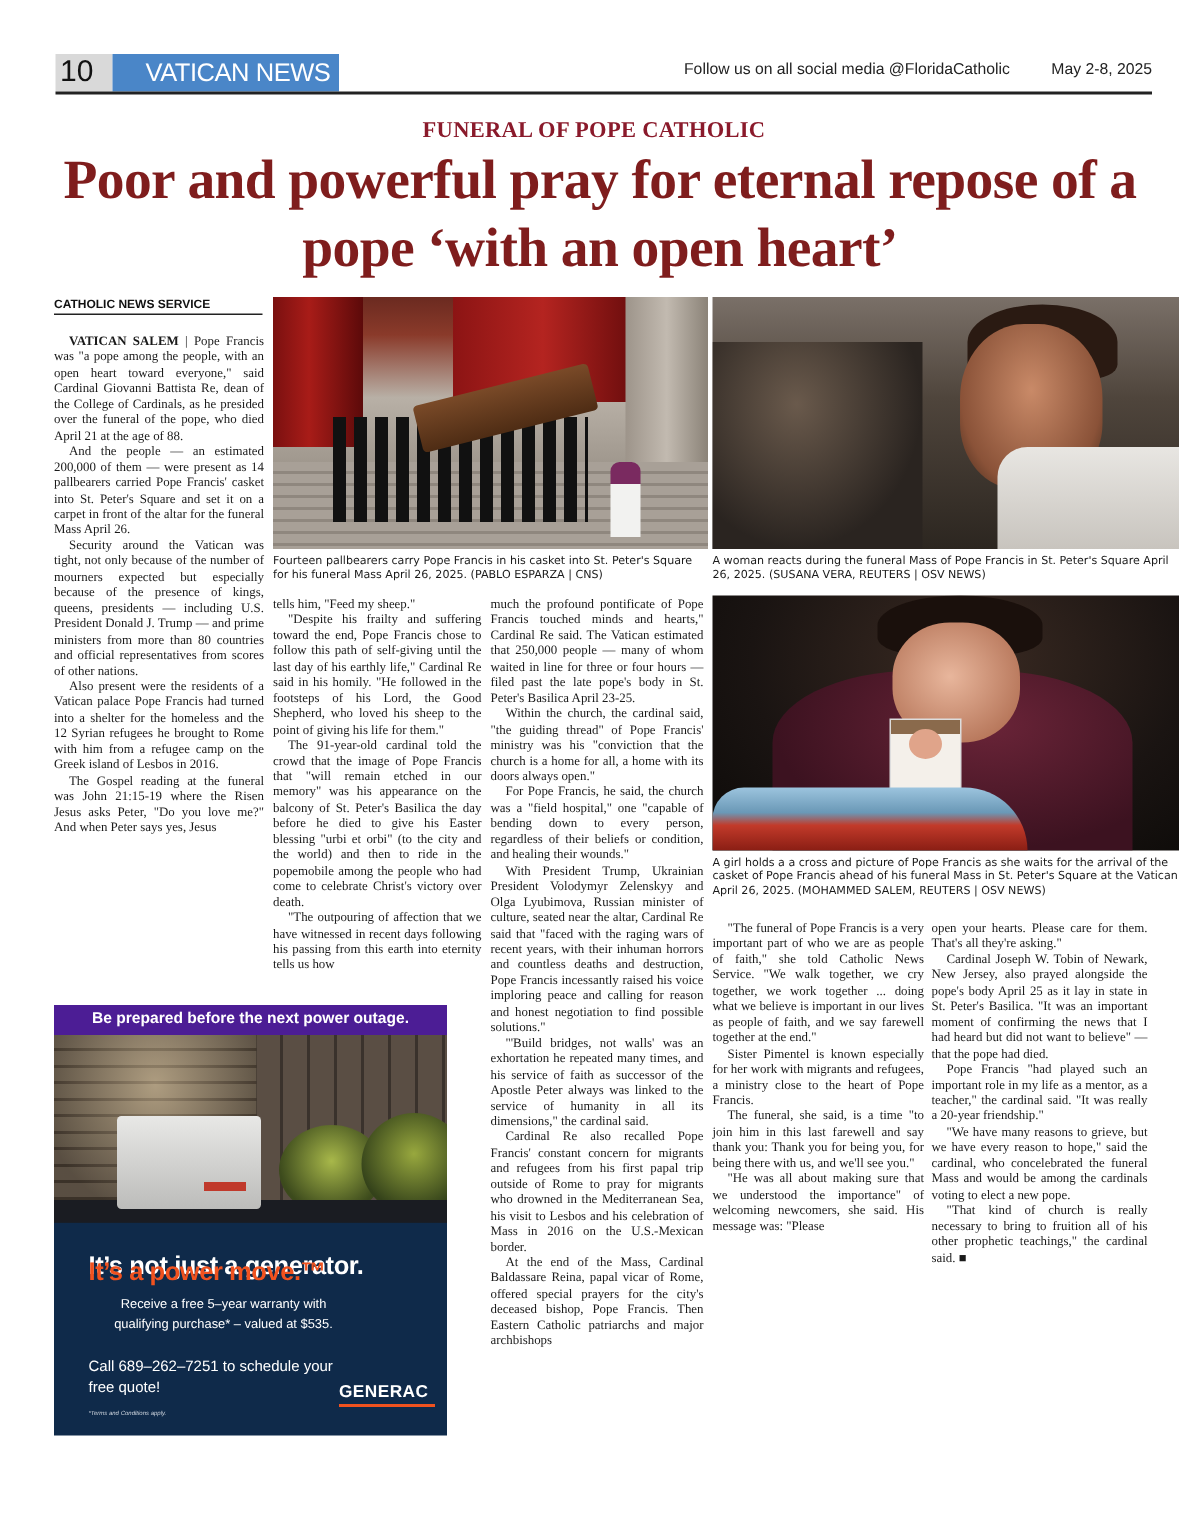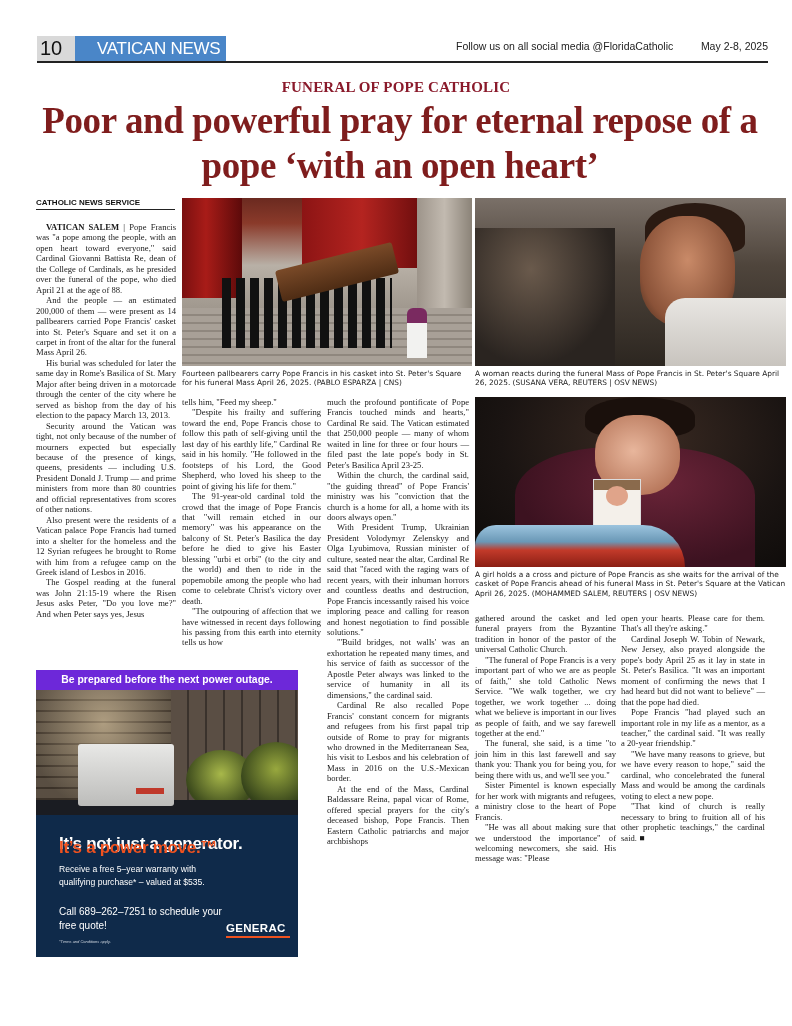--- a/index.html
+++ b/index.html
@@ -56,36 +56,36 @@
         background: radial-gradient(ellipse at 55% 25%, #3a2a22 0%, #1a1412 60%, #0c0a08 100%); }
   .p3 .coat { position:absolute; left:40px; top:50px; width:240px; height:120px; background: radial-gradient(ellipse at 60% 30%, #6a2438, #3c1220 70%); border-radius: 40% 40% 0 0; }
   .p3 .face { position:absolute; left:120px; top:18px; width:85px; height:80px; border-radius: 45%; background: radial-gradient(ellipse at 45% 45%, #e8b69c, #b8785c 75%); }
   .p3 .hairg { position:absolute; left:110px; top:0px; width:110px; height:40px; border-radius: 50% 50% 30% 30%; background:#1a100c; }
   .p3 .card { position:absolute; left:118px; top:82px; width:48px; height:70px; background: linear-gradient(180deg,#8a6a4c 0 14%, #f4f0ea 14% 100%); border:1px solid #ddd; }
   .p3 .card .pope-face { position:absolute; left:12px; top:6px; width:22px; height:20px; border-radius:50%; background:#e0a48a; }
   .p3 .railing { position:absolute; left:0; top:128px; width:210px; height:42px; background: linear-gradient(180deg,#9cc4de,#6a98b6 40%,#c23a2a 60%,#8a1e14); border-radius: 30px 60px 0 0; }
 
   
   .ad { position: absolute; left: 36px; top: 670px; width: 262px; height: 287px; background: #0f2a4a; overflow: hidden; }
-  .ad-banner { position:absolute; left:0; top:0; width:262px; height:20px; background:#6d28d9; color:#fff;
+  .ad-banner { position:absolute; left:0; top:0; width:262px; height:20px; background:#4c1d95; color:#fff;
                font-family:"Liberation Sans", sans-serif; font-weight:bold; font-size:10.4px; line-height:20px; text-align:center; }
   .ad-photo { position:absolute; left:0; top:20px; width:262px; height:125px; background: linear-gradient(180deg,#2c2620,#1c1814); }
   .ad-photo .wall { position:absolute; left:0; top:0; width:135px; height:110px;
                     background: repeating-linear-gradient(180deg, #8a7a66 0 9px, #5a4c3e 9px 11px), #7a6a56; opacity:0.9; }
   .ad-photo .wall-glow { position:absolute; left:0; top:0; width:135px; height:110px; background: radial-gradient(ellipse at 50% 30%, rgba(230,210,170,0.45), rgba(0,0,0,0.3) 80%); }
   .ad-photo .siding { position:absolute; left:135px; top:0; width:127px; height:110px; background: repeating-linear-gradient(90deg,#5a4e44 0 16px,#3a322c 16px 18px); }
   .ad-photo .gen { position:absolute; left:42px; top:54px; width:96px; height:62px; background: linear-gradient(180deg,#e8e8e6,#bcbcba); border-radius:3px; }
   .ad-photo .gen-logo { position:absolute; left:100px; top:98px; width:28px; height:6px; background:#c0392b; }
   .ad-photo .bush1 { position:absolute; left:150px; top:60px; width:70px; height:60px; border-radius:50%; background: radial-gradient(circle at 50% 40%, #a8b84a, #3c4a1c 70%); }
   .ad-photo .bush2 { position:absolute; left:205px; top:52px; width:70px; height:68px; border-radius:50%; background: radial-gradient(circle at 50% 40%, #98a83e, #34421a 70%); }
   .ad-photo .ground { position:absolute; left:0; top:110px; width:262px; height:15px; background:#1a1c22; }
 
   .ad-h1 { position:absolute; left:23px; top:164px; font-family:"Liberation Sans", sans-serif; font-weight:bold; font-size:17px; color:#fff; letter-spacing:-0.3px; }
   .ad-h2 { position:absolute; left:23px; top:168px; font-family:"Liberation Sans", sans-serif; font-weight:bold; font-size:17px; color:#f0521f; letter-spacing:-0.3px; }
-  .ad-body { position:absolute; left:23px; top:193px; width:160px; font-family:"Liberation Sans", sans-serif; font-size:8.6px; line-height:13px; color:#fff; }
+  .ad-body { position:absolute; left:33px; top:193px; width:160px; font-family:"Liberation Sans", sans-serif; font-size:8.6px; line-height:13px; color:#fff;text-align:center; }
   .ad-cta { position:absolute; left:23px; top:235px; width:170px; font-family:"Liberation Sans", sans-serif; font-size:10px; line-height:14px; color:#fff; }
   .ad-terms { position:absolute; left:23px; top:269px; font-family:"Liberation Sans", sans-serif; font-size:4px; color:#cfd6df; font-style:italic; }
   .ad-logo { position:absolute; left:190px; top:252px; font-family:"Liberation Sans", sans-serif; font-weight:bold; font-size:11.5px; color:#fff; letter-spacing:0.3px; }
   .ad-logo-bar { position:absolute; left:190px; top:266px; width:64px; height:2px; background:#f0521f; }
 </style>
 </head>
 <body>
 
 <div class="folio">10</div>
 <div class="section-band">VATICAN NEWS</div>
@@ -94,21 +94,20 @@
 <div class="header-rule"></div>
 
 <div class="kicker">FUNERAL OF POPE CATHOLIC</div>
 <h1 class="headline">Poor and powerful pray for eternal repose of a pope ‘with an open heart’</h1>
 
 <div class="byline">CATHOLIC NEWS SERVICE</div>
 
 <div class="col" style="left:36px; top:222px; width:140px;">
   <p><span class="dateline">VATICAN SALEM</span><span> | Pope Francis was "a pope among the people, with an open heart toward everyone," said Cardinal Giovanni Battista Re, dean of the College of Cardinals, as he presided over the funeral of the pope, who died April 21 at the age of 88.</span></p>
   <p>And the people — an estimated 200,000 of them — were present as 14 pallbearers carried Pope Francis' casket into St. Peter's Square and set it on a carpet in front of the altar for the funeral Mass April 26.</p>
-  <p>His burial was scheduled for later the same day in Rome's Basilica of St. Mary Major after being driven in a motorcade through the center of the city where he served as bishop from the day of his election to the papacy March 13, 2013.</p>
   <p>Security around the Vatican was tight, not only because of the number of mourners expected but especially because of the presence of kings, queens, presidents — including U.S. President Donald J. Trump — and prime ministers from more than 80 countries and official representatives from scores of other nations.</p>
   <p>Also present were the residents of a Vatican palace Pope Francis had turned into a shelter for the homeless and the 12 Syrian refugees he brought to Rome with him from a refugee camp on the Greek island of Lesbos in 2016.</p>
   <p>The Gospel reading at the funeral was John 21:15-19 where the Risen Jesus asks Peter, "Do you love me?" And when Peter says yes, Jesus</p>
 </div>
 
 <div class="photo p1">
   <div class="curtain-l"></div>
     <div class="curtain-r"></div>
     <div class="column"></div>
   <div class="steps"></div>
@@ -129,42 +128,42 @@
 <div class="col" style="left:182px; top:397px; width:139px;">
   <p class="noindent">tells him, "Feed my sheep."</p>
   <p>"Despite his frailty and suffering toward the end, Pope Francis chose to follow this path of self-giving until the last day of his earthly life," Cardinal Re said in his homily. "He followed in the footsteps of his Lord, the Good Shepherd, who loved his sheep to the point of giving his life for them."</p>
   <p>The 91-year-old cardinal told the crowd that the image of Pope Francis that "will remain etched in our memory" was his appearance on the balcony of St. Peter's Basilica the day before he died to give his Easter blessing "urbi et orbi" (to the city and the world) and then to ride in the popemobile among the people who had come to celebrate Christ's victory over death.</p>
   <p>"The outpouring of affection that we have witnessed in recent days following his passing from this earth into eternity tells us how</p>
 </div>
 
 <div class="col" style="left:327px; top:397px; width:142px;">
   <p class="noindent">much the profound pontificate of Pope Francis touched minds and hearts," Cardinal Re said. The Vatican estimated that 250,000 people — many of whom waited in line for three or four hours — filed past the late pope's body in St. Peter's Basilica April 23-25.</p>
   <p>Within the church, the cardinal said, "the guiding thread" of Pope Francis' ministry was his "conviction that the church is a home for all, a home with its doors always open."</p>
+  <p>For Pope Francis, he said, the church was a "field hospital," one "capable of bending down to every person, regardless of their beliefs or condition, and healing their wounds."</p>
   <p>With President Trump, Ukrainian President Volodymyr Zelenskyy and Olga Lyubimova, Russian minister of culture, seated near the altar, Cardinal Re said that "faced with the raging wars of recent years, with their inhuman horrors and countless deaths and destruction, Pope Francis incessantly raised his voice imploring peace and calling for reason and honest negotiation to find possible solutions."</p>
   <p>"'Build bridges, not walls' was an exhortation he repeated many times, and his service of faith as successor of the Apostle Peter always was linked to the service of humanity in all its dimensions," the cardinal said.</p>
   <p>Cardinal Re also recalled Pope Francis' constant concern for migrants and refugees from his first papal trip outside of Rome to pray for migrants who drowned in the Mediterranean Sea, his visit to Lesbos and his celebration of Mass in 2016 on the U.S.-Mexican border.</p>
   <p>At the end of the Mass, Cardinal Baldassare Reina, papal vicar of Rome, offered special prayers for the city's deceased bishop, Pope Francis. Then Eastern Catholic patriarchs and major archbishops</p>
 </div>
 
 <div class="photo p3">
   <div class="coat"></div>
     <div class="hairg"></div>
     <div class="face"></div>
   <div class="card">
       <div class="pope-face"></div>
     </div>
   <div class="railing"></div>
 </div>
 <div class="caption" style="left:475px; top:570px; width:311px;">A girl holds a a cross and picture of Pope Francis as she waits for the arrival of the casket of Pope Francis ahead of his funeral Mass in St. Peter's Square at the Vatican April 26, 2025. (MOHAMMED SALEM, REUTERS | OSV NEWS)</div>
 
 <div class="col" style="left:475px; top:613px; width:141px;">
-  <p class="noindent">gathered around the casket and led funeral prayers from the Byzantine tradition in honor of the pastor of the universal Catholic Church.</p>
   <p>"The funeral of Pope Francis is a very important part of who we are as people of faith," she told Catholic News Service. "We walk together, we cry together, we work together ... doing what we believe is important in our lives as people of faith, and we say farewell together at the end."</p>
+  <p>Sister Pimentel is known especially for her work with migrants and refugees, a ministry close to the heart of Pope Francis.</p>
   <p>The funeral, she said, is a time "to join him in this last farewell and say thank you: Thank you for being you, for being there with us, and we'll see you."</p>
-  <p>Sister Pimentel is known especially for her work with migrants and refugees, a ministry close to the heart of Pope Francis.</p>
   <p>"He was all about making sure that we understood the importance" of welcoming newcomers, she said. His message was: "Please</p>
 </div>
 
 <div class="col" style="left:621px; top:613px; width:144px;">
   <p class="noindent">open your hearts. Please care for them. That's all they're asking."</p>
   <p>Cardinal Joseph W. Tobin of Newark, New Jersey, also prayed alongside the pope's body April 25 as it lay in state in St. Peter's Basilica. "It was an important moment of confirming the news that I had heard but did not want to believe" — that the pope had died.</p>
   <p>Pope Francis "had played such an important role in my life as a mentor, as a teacher," the cardinal said. "It was really a 20-year friendship."</p>
   <p>"We have many reasons to grieve, but we have every reason to hope," said the cardinal, who concelebrated the funeral Mass and would be among the cardinals voting to elect a new pope.</p>
   <p>"That kind of church is really necessary to bring to fruition all of his other prophetic teachings," the cardinal said. ■</p>
 </div>

